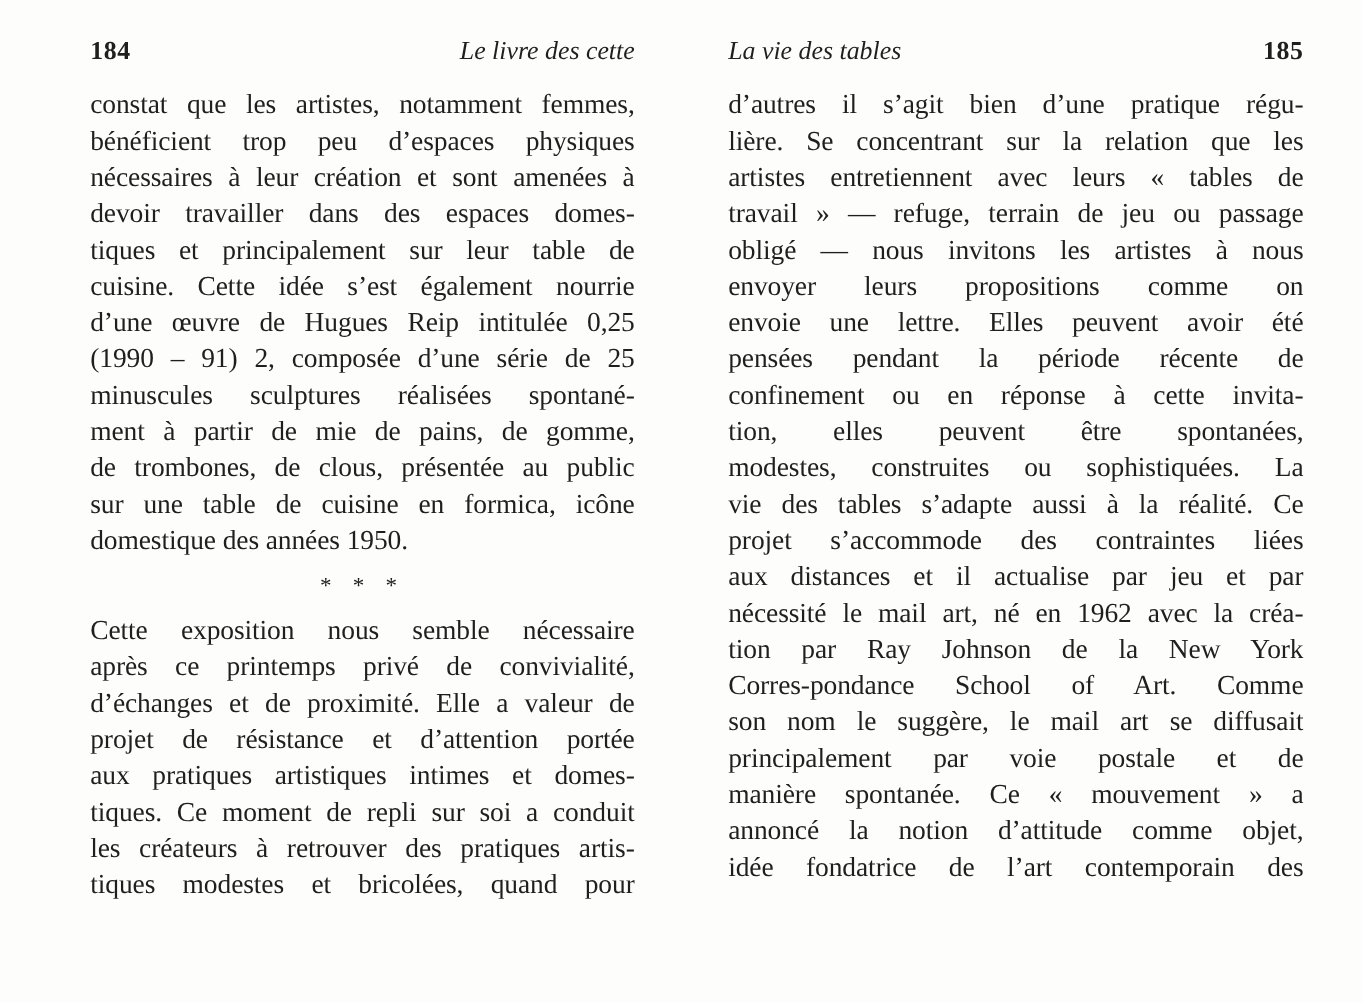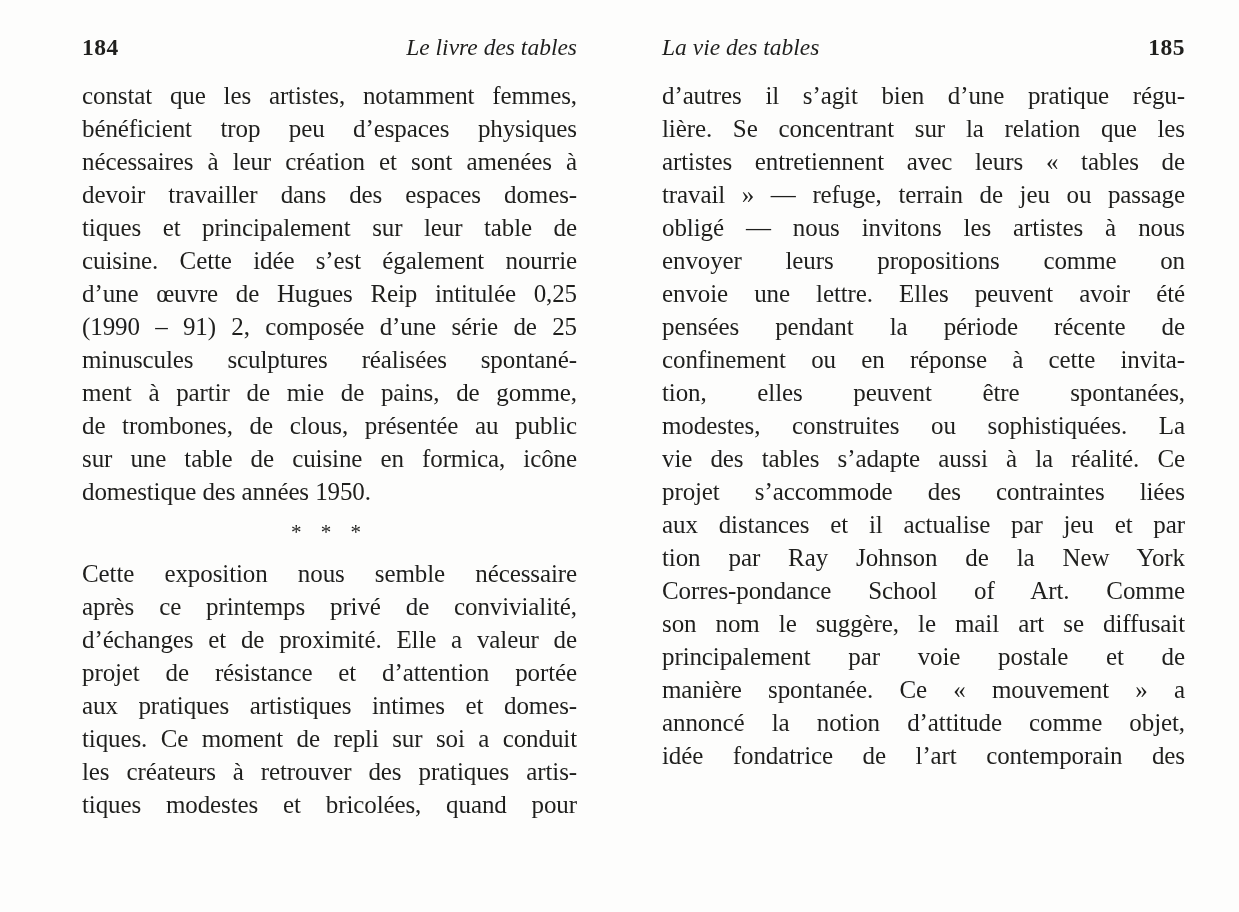--- a/index.html
+++ b/index.html
@@ -76,21 +76,21 @@
   }
 </style>
 </head>
 <body>
 
 <div class="spread">
 
   <div class="page page-left">
     <div class="running-head head-left">
       <span class="folio">184</span>
-      <span class="rtitle">Le livre des tables</span>
+      <span class="rtitle">Le livre des cette</span>
     </div>
     <div class="body-text">
       <div data-flush-last="true">
           <div class="text-line">constat que les artistes, notamment femmes,</div>
           <div class="text-line">bénéficient trop peu d’espaces physiques</div>
           <div class="text-line">nécessaires à leur création et sont amenées à</div>
           <div class="text-line">devoir travailler dans des espaces domes-</div>
           <div class="text-line">tiques et principalement sur leur table de</div>
           <div class="text-line">cuisine. Cette idée s’est également nourrie</div>
           <div class="text-line">d’une œuvre de Hugues Reip intitulée 0,25</div>
@@ -129,20 +129,21 @@
           <div class="text-line">obligé — nous invitons les artistes à nous</div>
           <div class="text-line">envoyer leurs propositions comme on</div>
           <div class="text-line">envoie une lettre. Elles peuvent avoir été</div>
           <div class="text-line">pensées pendant la période récente de</div>
           <div class="text-line">confinement ou en réponse à cette invita-</div>
           <div class="text-line">tion, elles peuvent être spontanées,</div>
           <div class="text-line">modestes, construites ou sophistiquées. La</div>
           <div class="text-line">vie des tables s’adapte aussi à la réalité. Ce</div>
           <div class="text-line">projet s’accommode des contraintes liées</div>
           <div class="text-line">aux distances et il actualise par jeu et par</div>
+          <div class="text-line">nécessité le mail art, né en 1962 avec la créa-</div>
           <div class="text-line">tion par Ray Johnson de la New York</div>
           <div class="text-line">Corres-pondance School of Art. Comme</div>
           <div class="text-line">son nom le suggère, le mail art se diffusait</div>
           <div class="text-line">principalement par voie postale et de</div>
           <div class="text-line">manière spontanée. Ce « mouvement » a</div>
           <div class="text-line">annoncé la notion d’attitude comme objet,</div>
           <div class="text-line">idée fondatrice de l’art contemporain des</div>
         </div>
     </div>
   </div>

